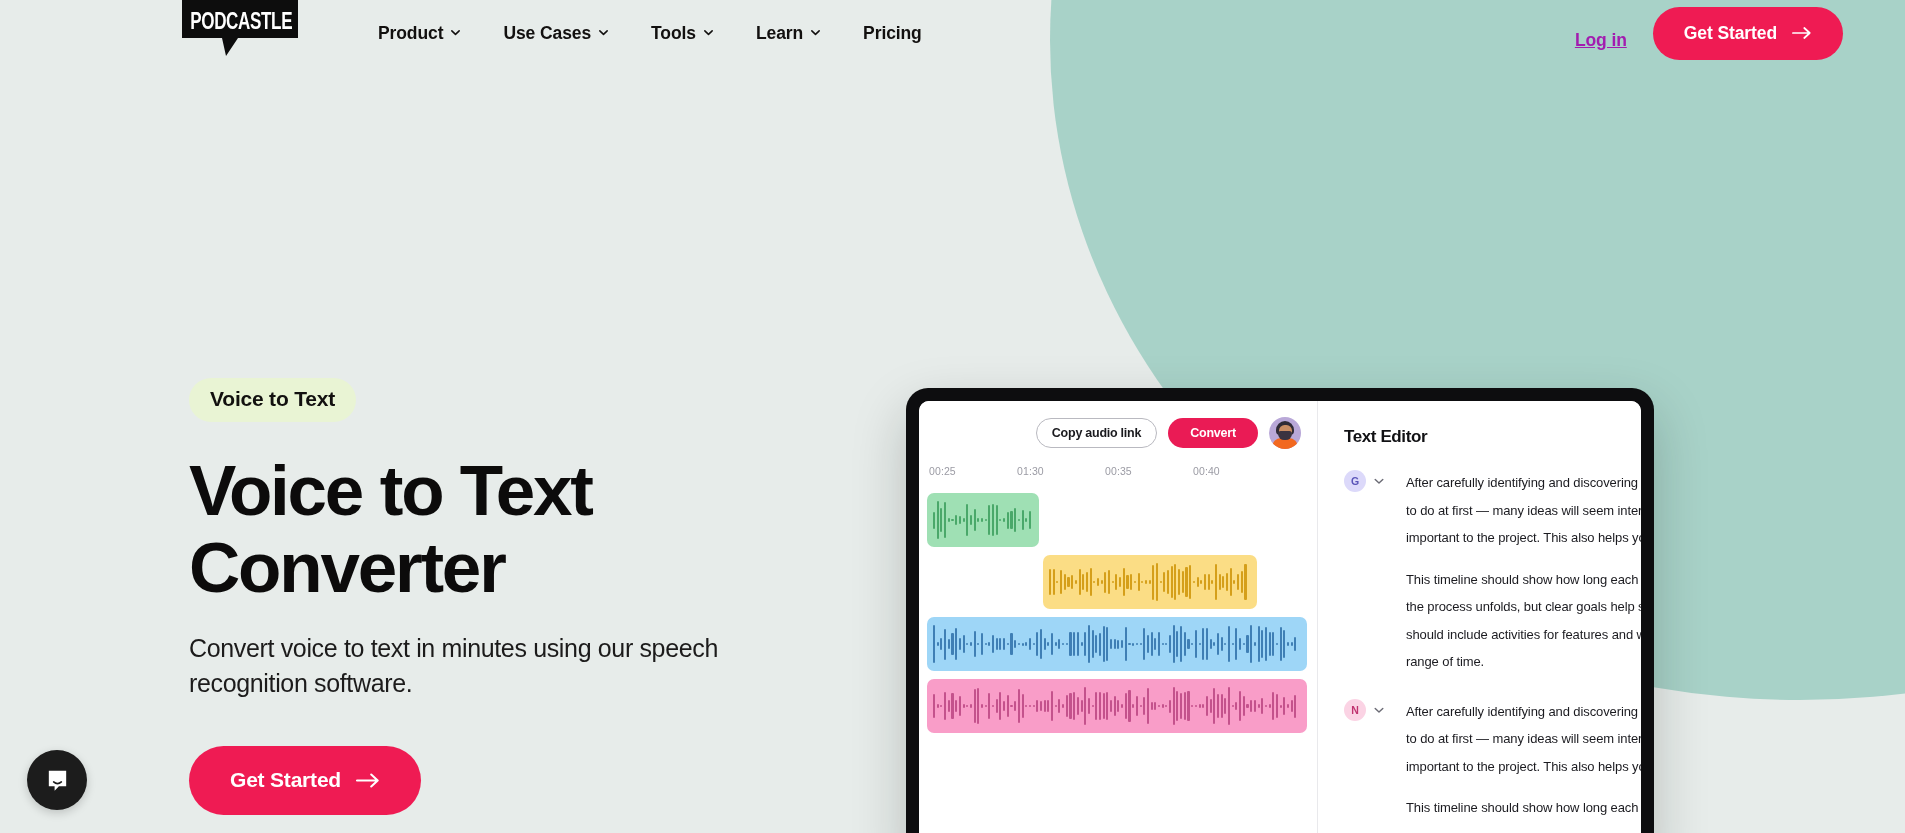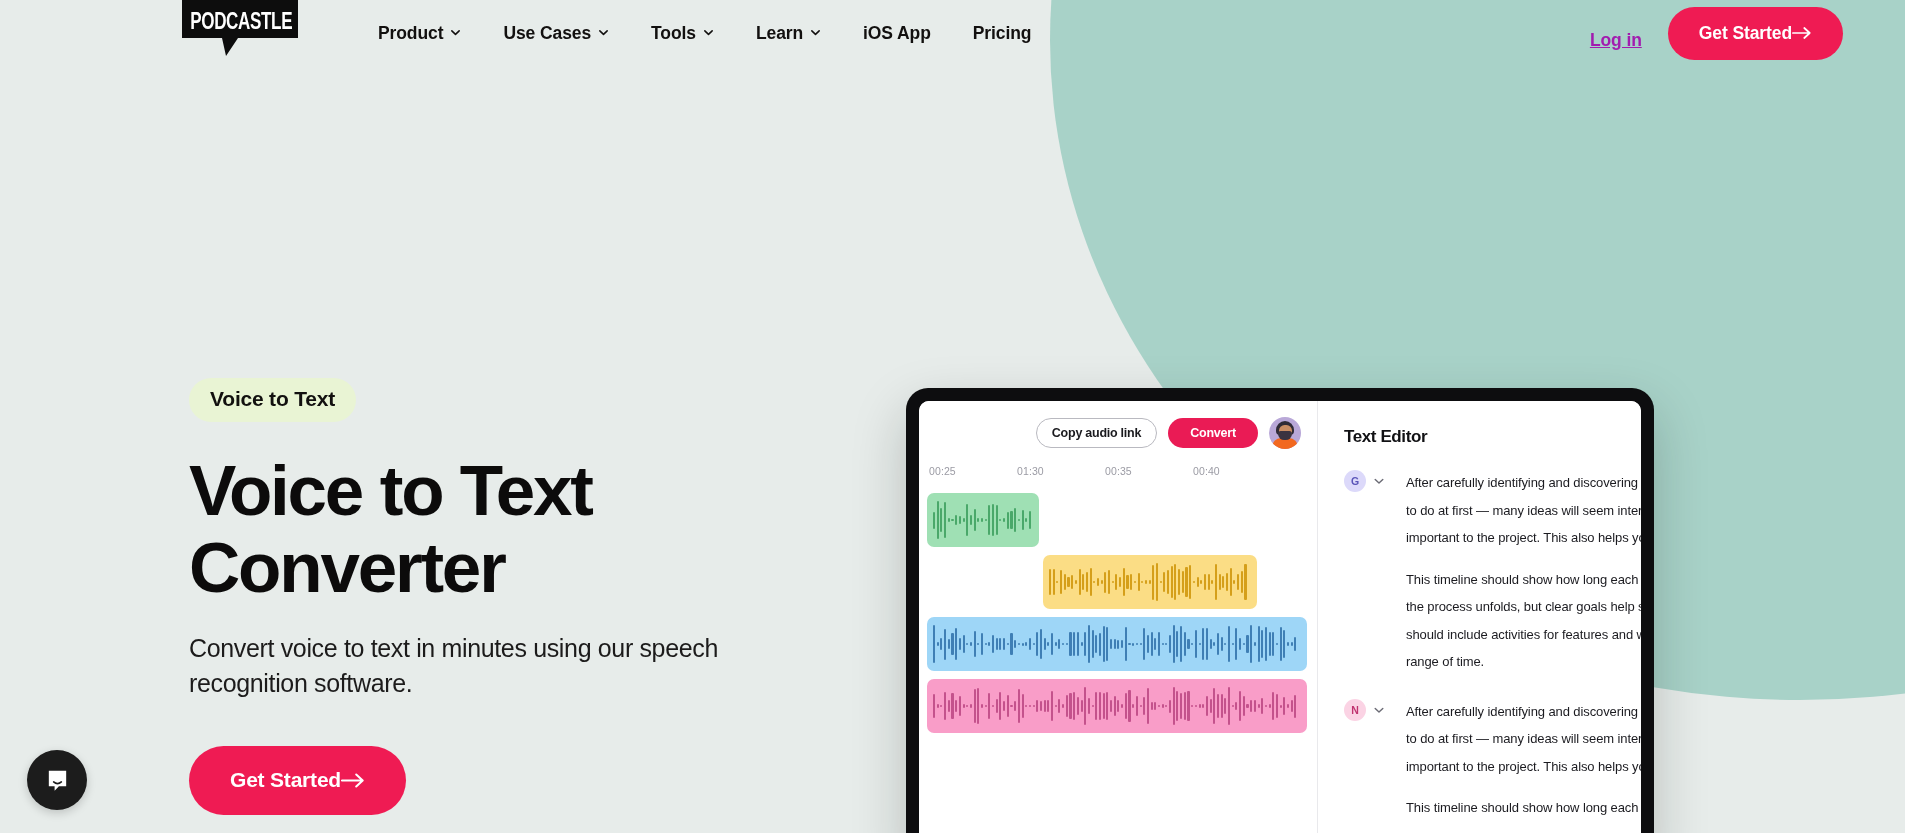--- a/index.html
+++ b/index.html
@@ -51,21 +51,21 @@
 
   .nav-right{
     position:absolute; right:62px; top:0; height:66px;
     display:flex; align-items:center; gap:26px;
   }
   .login-link{
     font-size:17.5px; font-weight:700; color:#a21caf;
     cursor:pointer; letter-spacing:-.1px; white-space:nowrap;margin-top:15px;
   }
   .btn-pill{
-    display:inline-flex; align-items:center; 
+    display:inline-flex; align-items:center; gap:15px;
     background:#ef1b53; color:#fff;
     border:none; border-radius:999px;
     font-family:"Liberation Sans", sans-serif;
     font-weight:700; cursor:pointer; white-space:nowrap;
   }
   .nav-cta{ height:53px; padding:0 31px; font-size:17.5px; letter-spacing:-.1px; }
   .arrow-ico{ display:inline-block; width:20px; height:14px; }
   .arrow-ico svg{ display:block; }
 
   
@@ -265,23 +265,20 @@
             </svg>
         </span>
       </div>
       <div class="nav-item">
         <span>Learn</span>
         <span class="chev">
           <svg viewBox="0 0 12 12" width="11" height="11">
               <path d="M2 4.2 L6 8 L10 4.2" stroke="#12100f" stroke-width="1.7" fill="none" stroke-linecap="round" stroke-linejoin="round"></path>
             </svg>
         </span>
-      </div>
-      <div class="nav-item">
-        <span>iOS App</span>
       </div>
       <div class="nav-item">
         <span>Pricing</span>
       </div>
     </nav>
 
     <div class="nav-right">
       <a class="login-link" href="#">Log in</a>
       <button class="btn-pill nav-cta">
         <span>Get Started</span>

